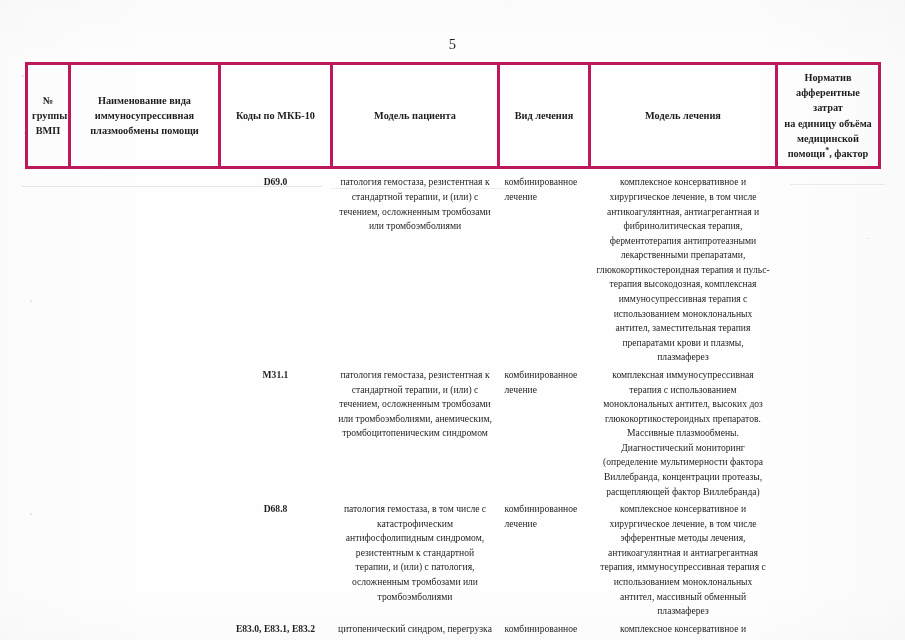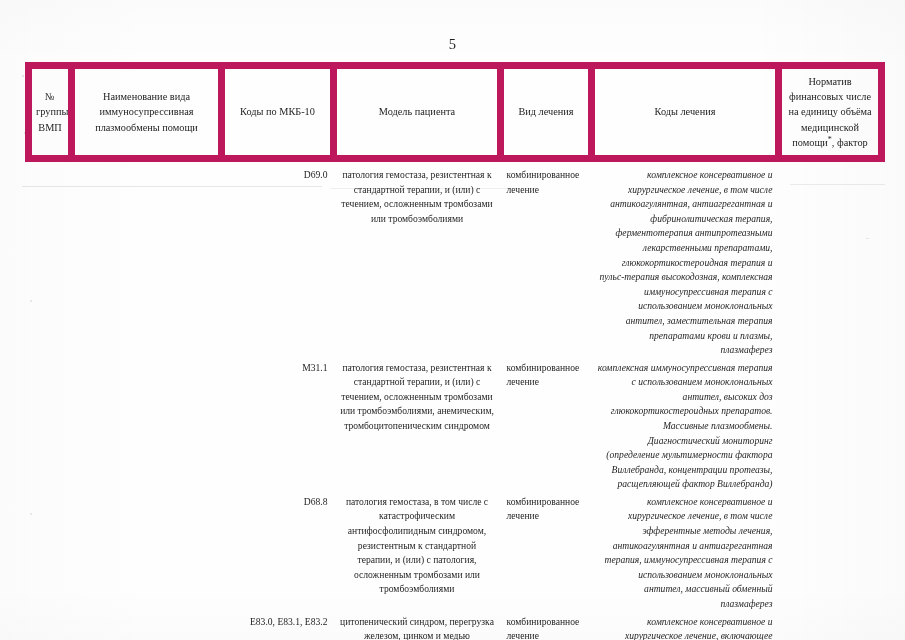--- a/index.html
+++ b/index.html
@@ -56,22 +56,22 @@
   }
   .doc-table col.c-num     { width: 43px;  }
   .doc-table col.c-name    { width: 150px; }
   .doc-table col.c-codes   { width: 112px; }
   .doc-table col.c-model   { width: 167px; }
   .doc-table col.c-kind    { width: 91px;  }
   .doc-table col.c-method  { width: 187px; }
   .doc-table col.c-norm    { width: 103px; }
 
   .doc-table th {
-    border: 7px solid #be185d;
-    font-weight: normal;
+    border: 3px solid #be185d;
+    font-weight: bold;
     font-size: 10.3px;
     line-height: 1.48;
     text-align: center;
     vertical-align: middle;
     padding: 5px 4px;
     height: 66px;
     color: #1e1e1e;
   }
 
   .doc-table td {
@@ -80,24 +80,24 @@
     line-height: 1.52;
     vertical-align: top;
     padding: 3px 6px 0 6px;
     color: #1f1f1f;
   }
 
   
   .doc-table tbody tr:first-child td { padding-top: 6px; }
 
   td.cell-num, td.cell-name { }
-  td.cell-codes  { text-align: right; }
+  td.cell-codes  { text-align: center; font-weight: bold; }
   td.cell-model  { text-align: center; }
   td.cell-kind   { text-align: left; }
-  td.cell-method { text-align: right; font-style: italic; }
+  td.cell-method { text-align: center; }
   td.cell-norm   { text-align: center; }
 
   .sup-star {
     font-size: 8px;
     vertical-align: super;
     line-height: 0;
   }
 
   
   .artifact {
@@ -141,24 +141,24 @@
           <div>ВМП</div>
         </th>
         <th>
           <div>Наименование вида</div>
           <div>иммуносупрессивная</div>
           <div>плазмообмены помощи</div>
         </th>
         <th>Коды по МКБ-10</th>
         <th>Модель пациента</th>
         <th>Вид лечения</th>
-        <th>Коды лечения</th>
+        <th>Модель лечения</th>
         <th>
           <div>Норматив</div>
-          <div>финансовых числе</div>
+          <div>афферентные затрат</div>
           <div>на единицу объёма</div>
           <div>медицинской</div>
           <div><span>помощи</span><span class="sup-star">*</span><span>, фактор</span></div>
         </th>
       </tr>
     </thead>
     <tbody>
       <tr>
         <td class="cell-num"></td>
         <td class="cell-name"></td>

